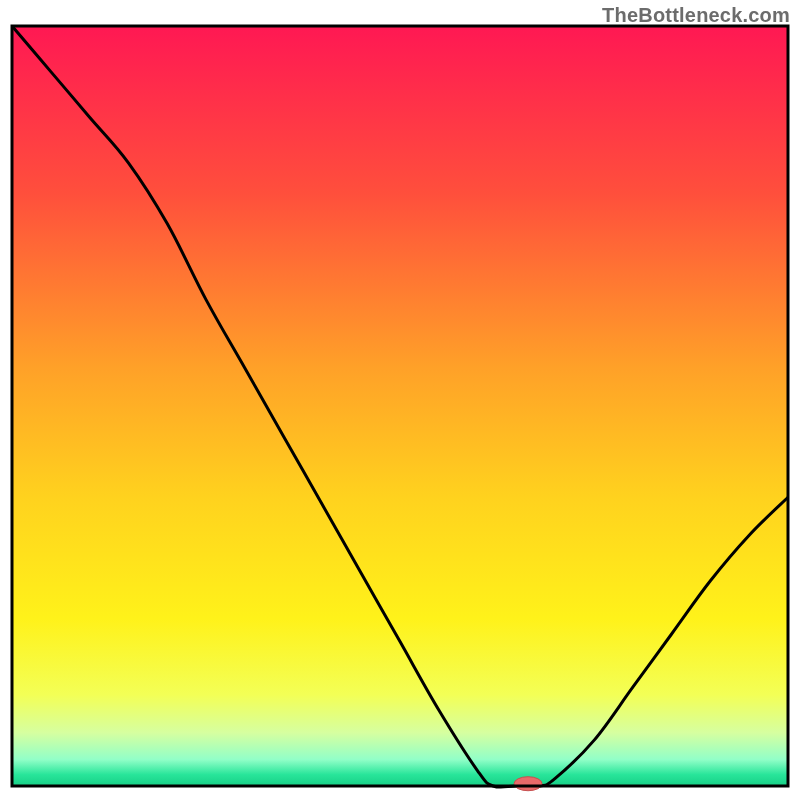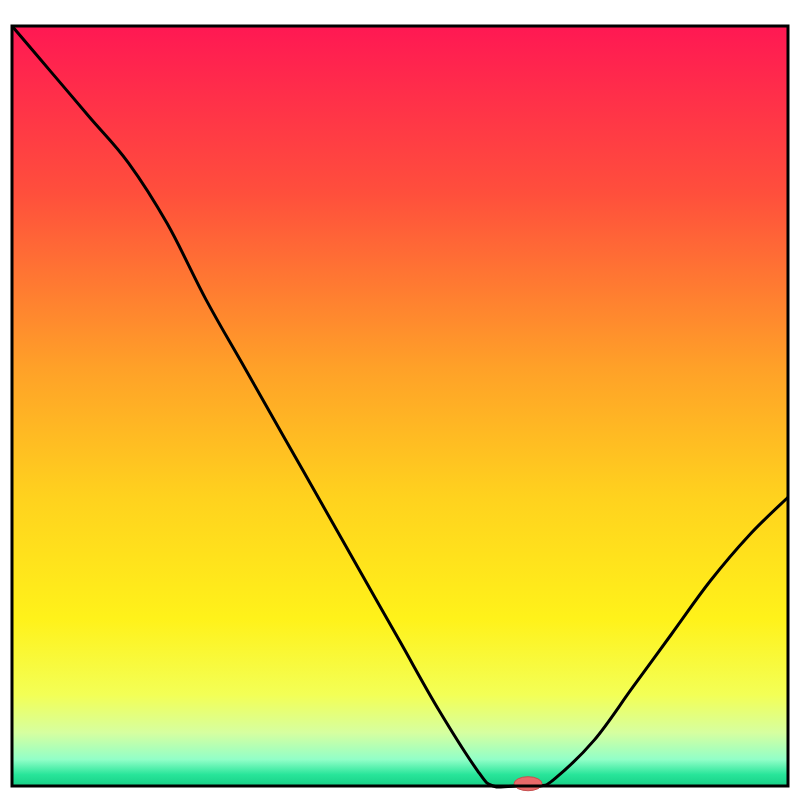--- a/index.html
+++ b/index.html
@@ -27,20 +27,21 @@
   svg {
     position: absolute;
     left: 0;
     top: 0;
   }
 </style>
 </head>
 <body>
 <div class="wrap">
 
+<div class="attribution">TheBottleneck.com</div>
 
 <svg id="chart-svg" width="800" height="800" viewBox="0 0 800 800">
   <defs>
     <linearGradient id="bg-grad" x1="0" y1="0" x2="0" y2="1">
           <stop offset="0%" stop-color="#ff1853"></stop>
           <stop offset="22%" stop-color="#ff4f3c"></stop>
           <stop offset="45%" stop-color="#ffa128"></stop>
           <stop offset="62%" stop-color="#ffd21e"></stop>
           <stop offset="78%" stop-color="#fff21a"></stop>
           <stop offset="88%" stop-color="#f3ff56"></stop>

